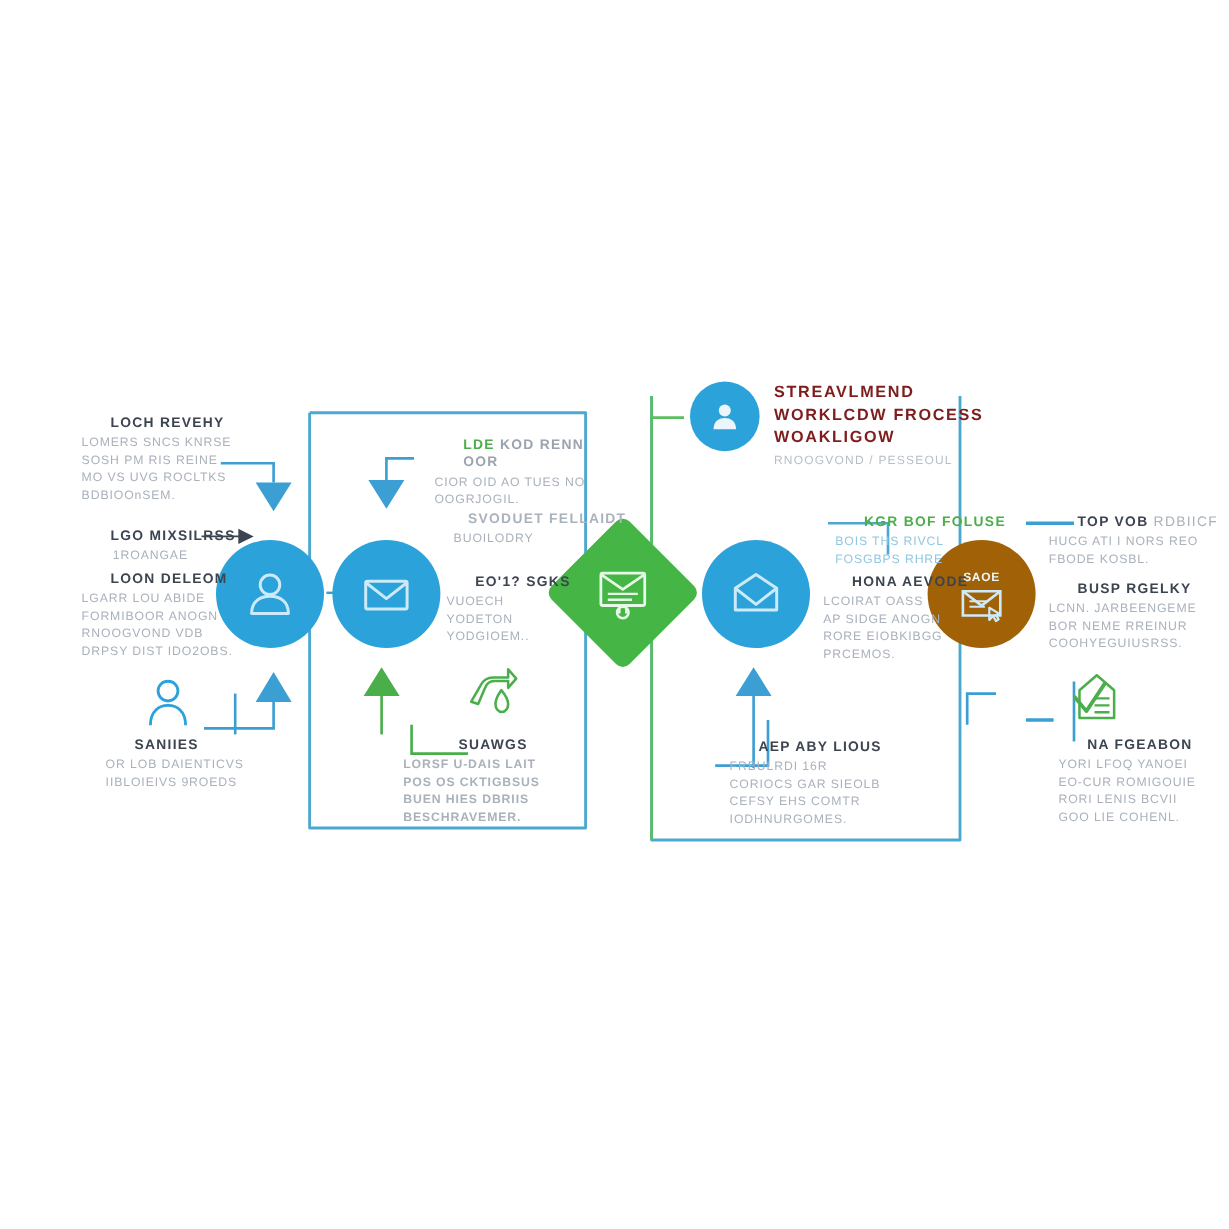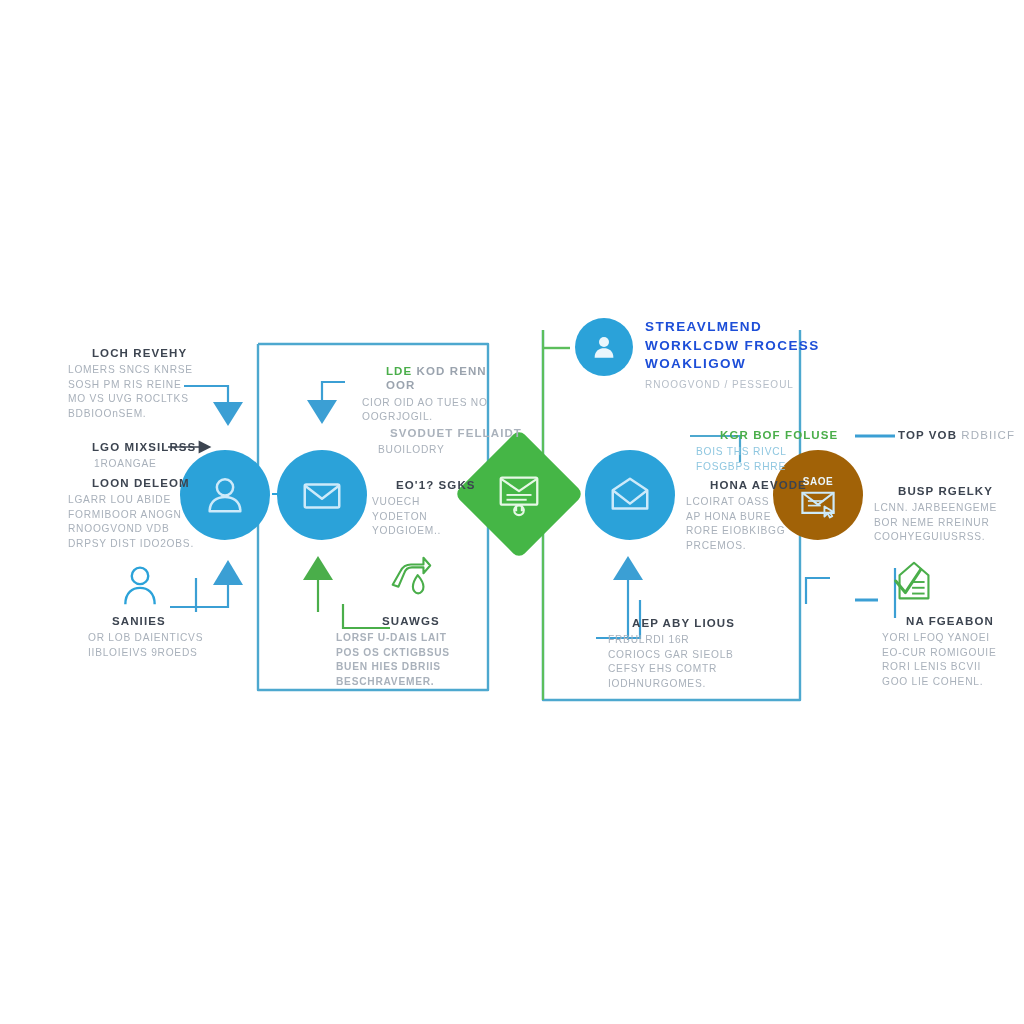--- a/index.html
+++ b/index.html
@@ -25,21 +25,21 @@
   .tblock.green .ttl{color:#4aae4a;}
   .tblock .body{
     font-size:10.2px;letter-spacing:.75px;color:#a9b1bb;
     line-height:1.42;margin:0;
   }
 
   
   #header{position:absolute;left:645px;top:318px;width:240px;}
   #header .h1{
     font-size:13.5px;font-weight:bold;letter-spacing:1.4px;
-    color:#1d4ed8;line-height:1.38;margin:0;
+    color:#7f1d1d;line-height:1.38;margin:0;
   }
   #header .h2{
     font-size:10px;letter-spacing:1px;color:#b6bec8;
     margin:5px 0 0 0;
   }
 
   
   .node{
     position:absolute;border-radius:50%;
     display:flex;align-items:center;justify-content:center;
@@ -264,41 +264,45 @@
     <div class="body" style="color:#8fc7e0;">
       <div>BOIS THS RIVCL</div>
       <div>FOSGBPS RHRE</div>
     </div>
   </div>
 
   <div class="tblock" style="left:686px;top:478px;width:160px;">
     <div class="ttl">HONA AEVODE</div>
     <div class="body">
       <div>LCOIRAT OASS</div>
-      <div>AP HONA BURE</div>
+      <div>AP SIDGE ANOGN</div>
       <div>RORE EIOBKIBGG</div>
       <div>PRCEMOS.</div>
     </div>
   </div>
 
   <div class="tblock" style="left:608px;top:616px;width:170px;">
     <div class="ttl">AEP ABY LIOUS</div>
     <div class="body">
       <div>FRBULRDI 16R</div>
       <div>CORIOCS GAR SIEOLB</div>
       <div>CEFSY EHS COMTR</div>
       <div>IODHNURGOMES.</div>
     </div>
   </div>
 
   <div class="tblock" style="left:874px;top:428px;width:150px;">
     <div class="ttl" style="white-space:normal;">
       <span>TOP VOB</span>
       <span style="color:#a9b1bb;font-weight:normal;">RDBIICF</span>
     </div>
+    <div class="body">
+      <div>HUCG ATI I NORS REO</div>
+      <div>FBODE KOSBL.</div>
+    </div>
   </div>
 
   <div class="tblock" style="left:874px;top:484px;width:150px;">
     <div class="ttl">BUSP RGELKY</div>
     <div class="body">
       <div>LCNN. JARBEENGEME</div>
       <div>BOR  NEME  RREINUR</div>
       <div>COOHYEGUIUSRSS.</div>
     </div>
   </div>

